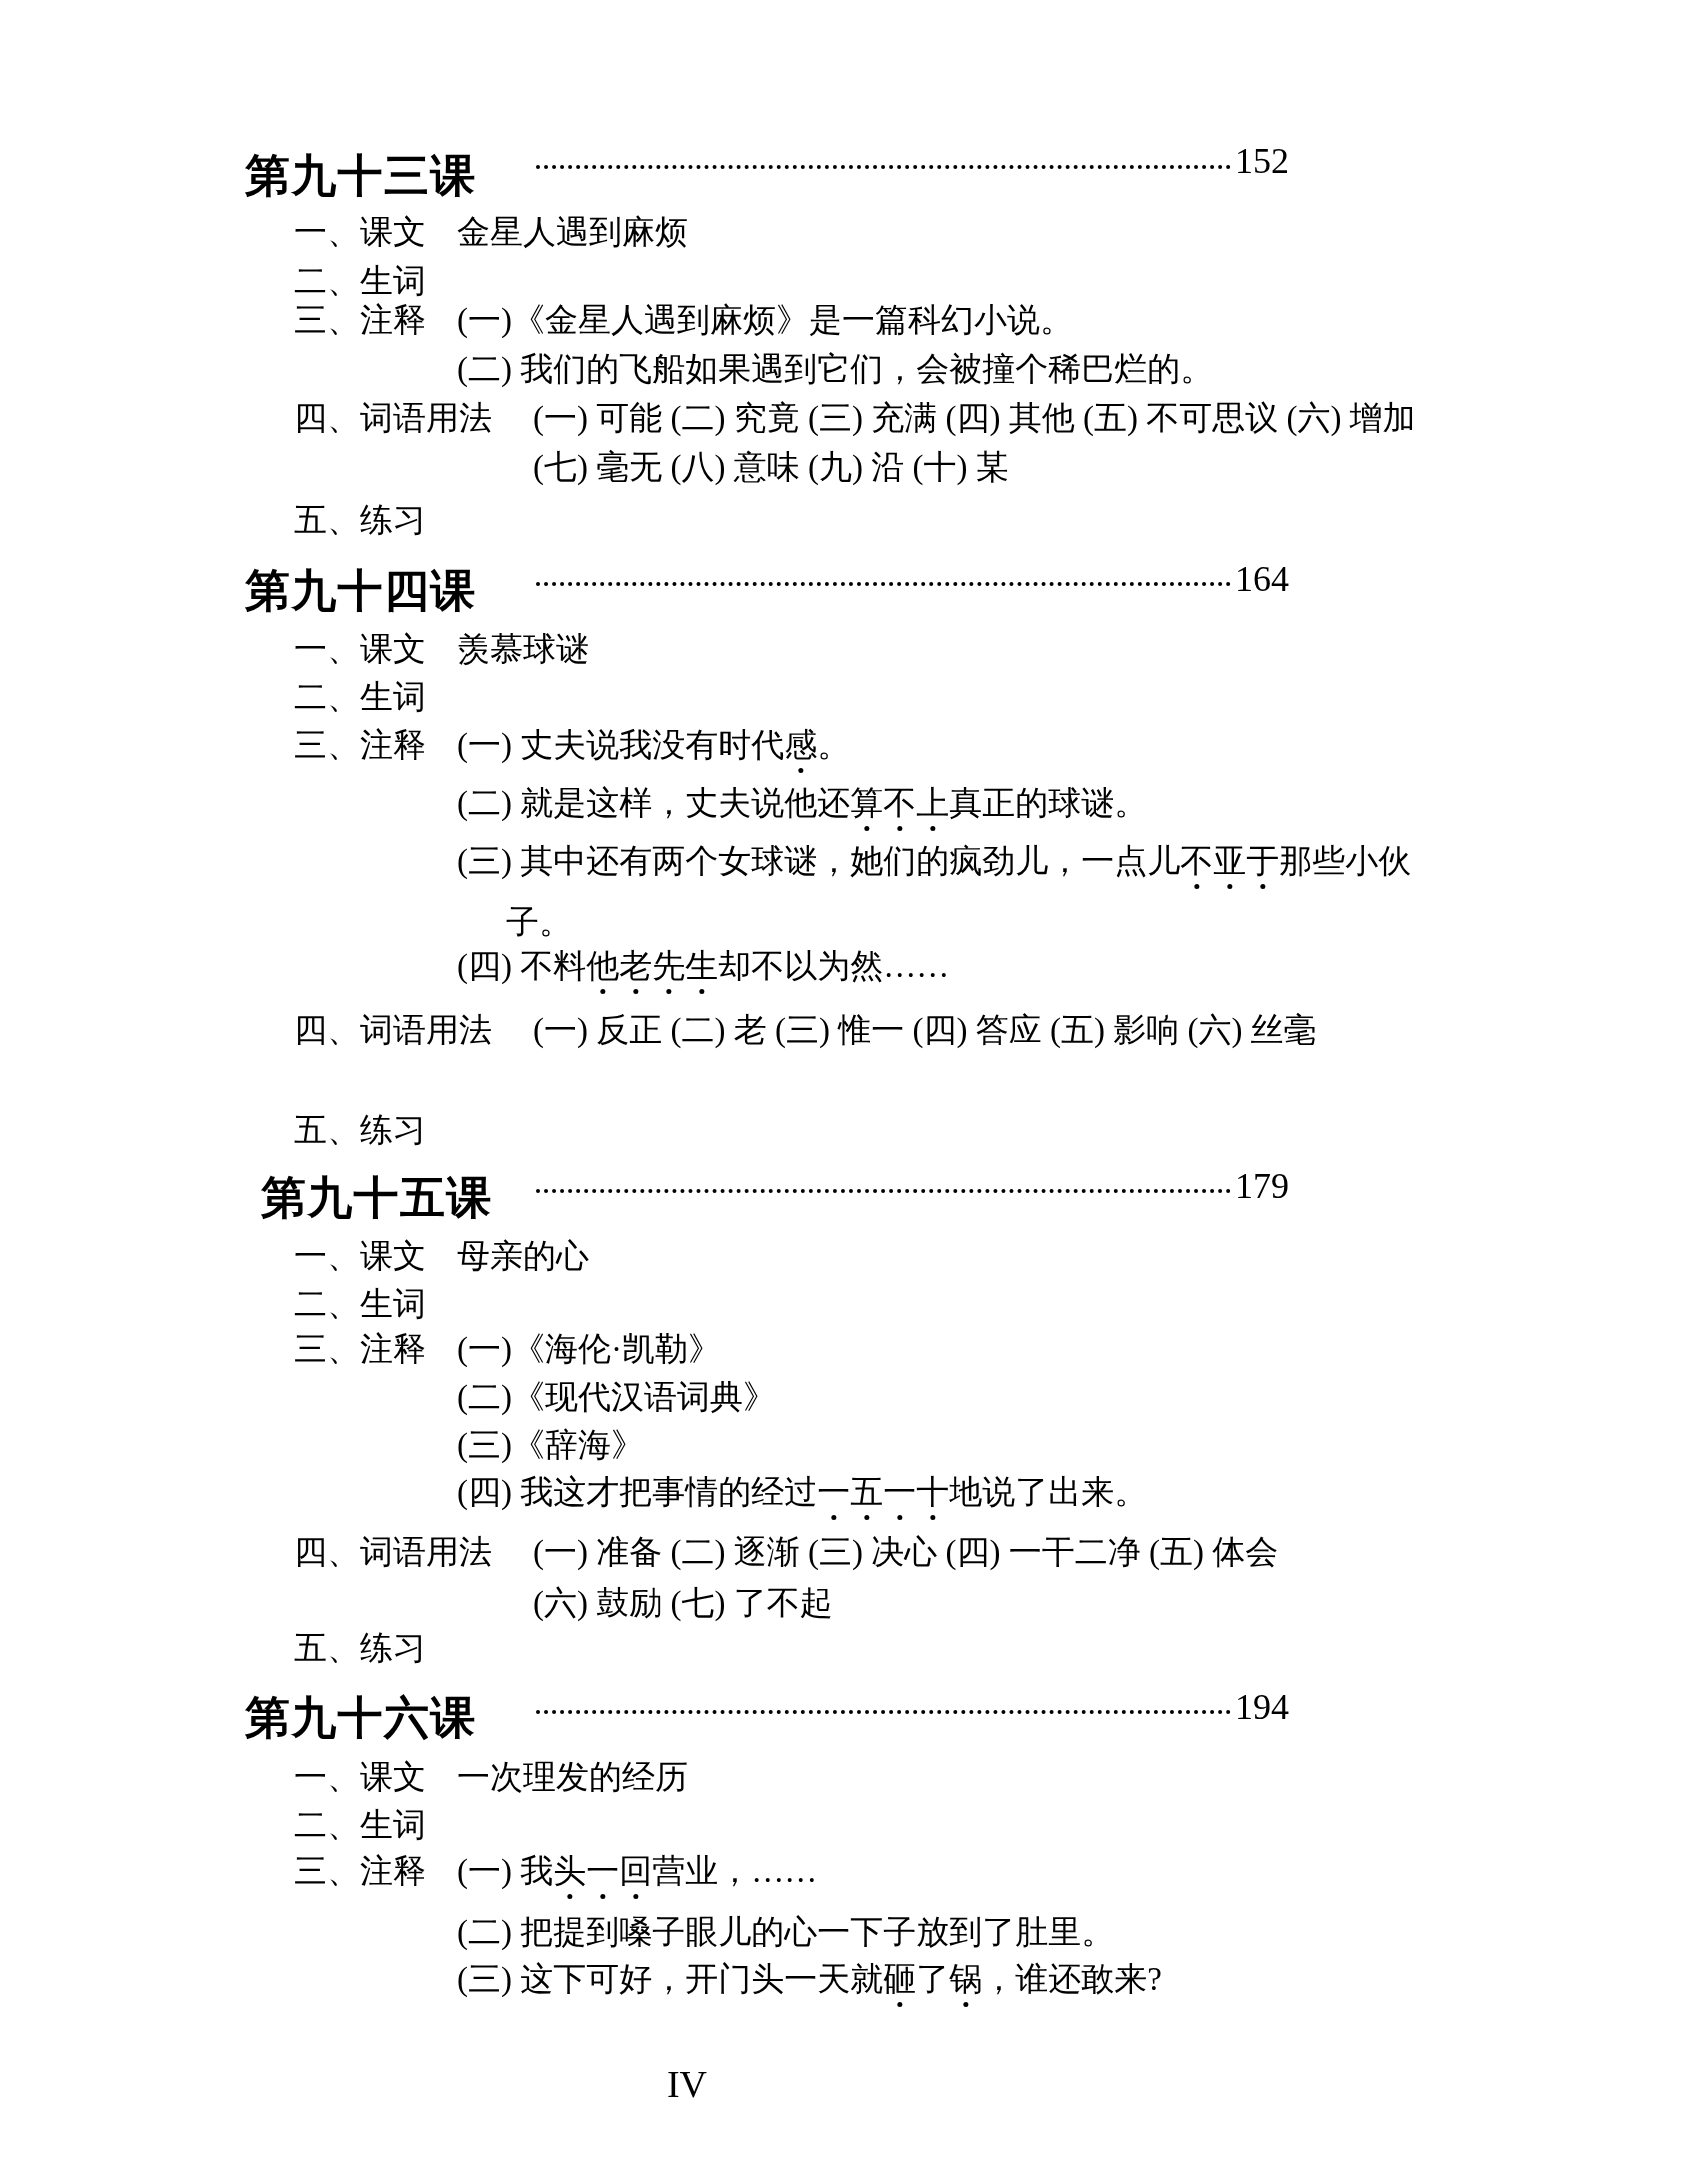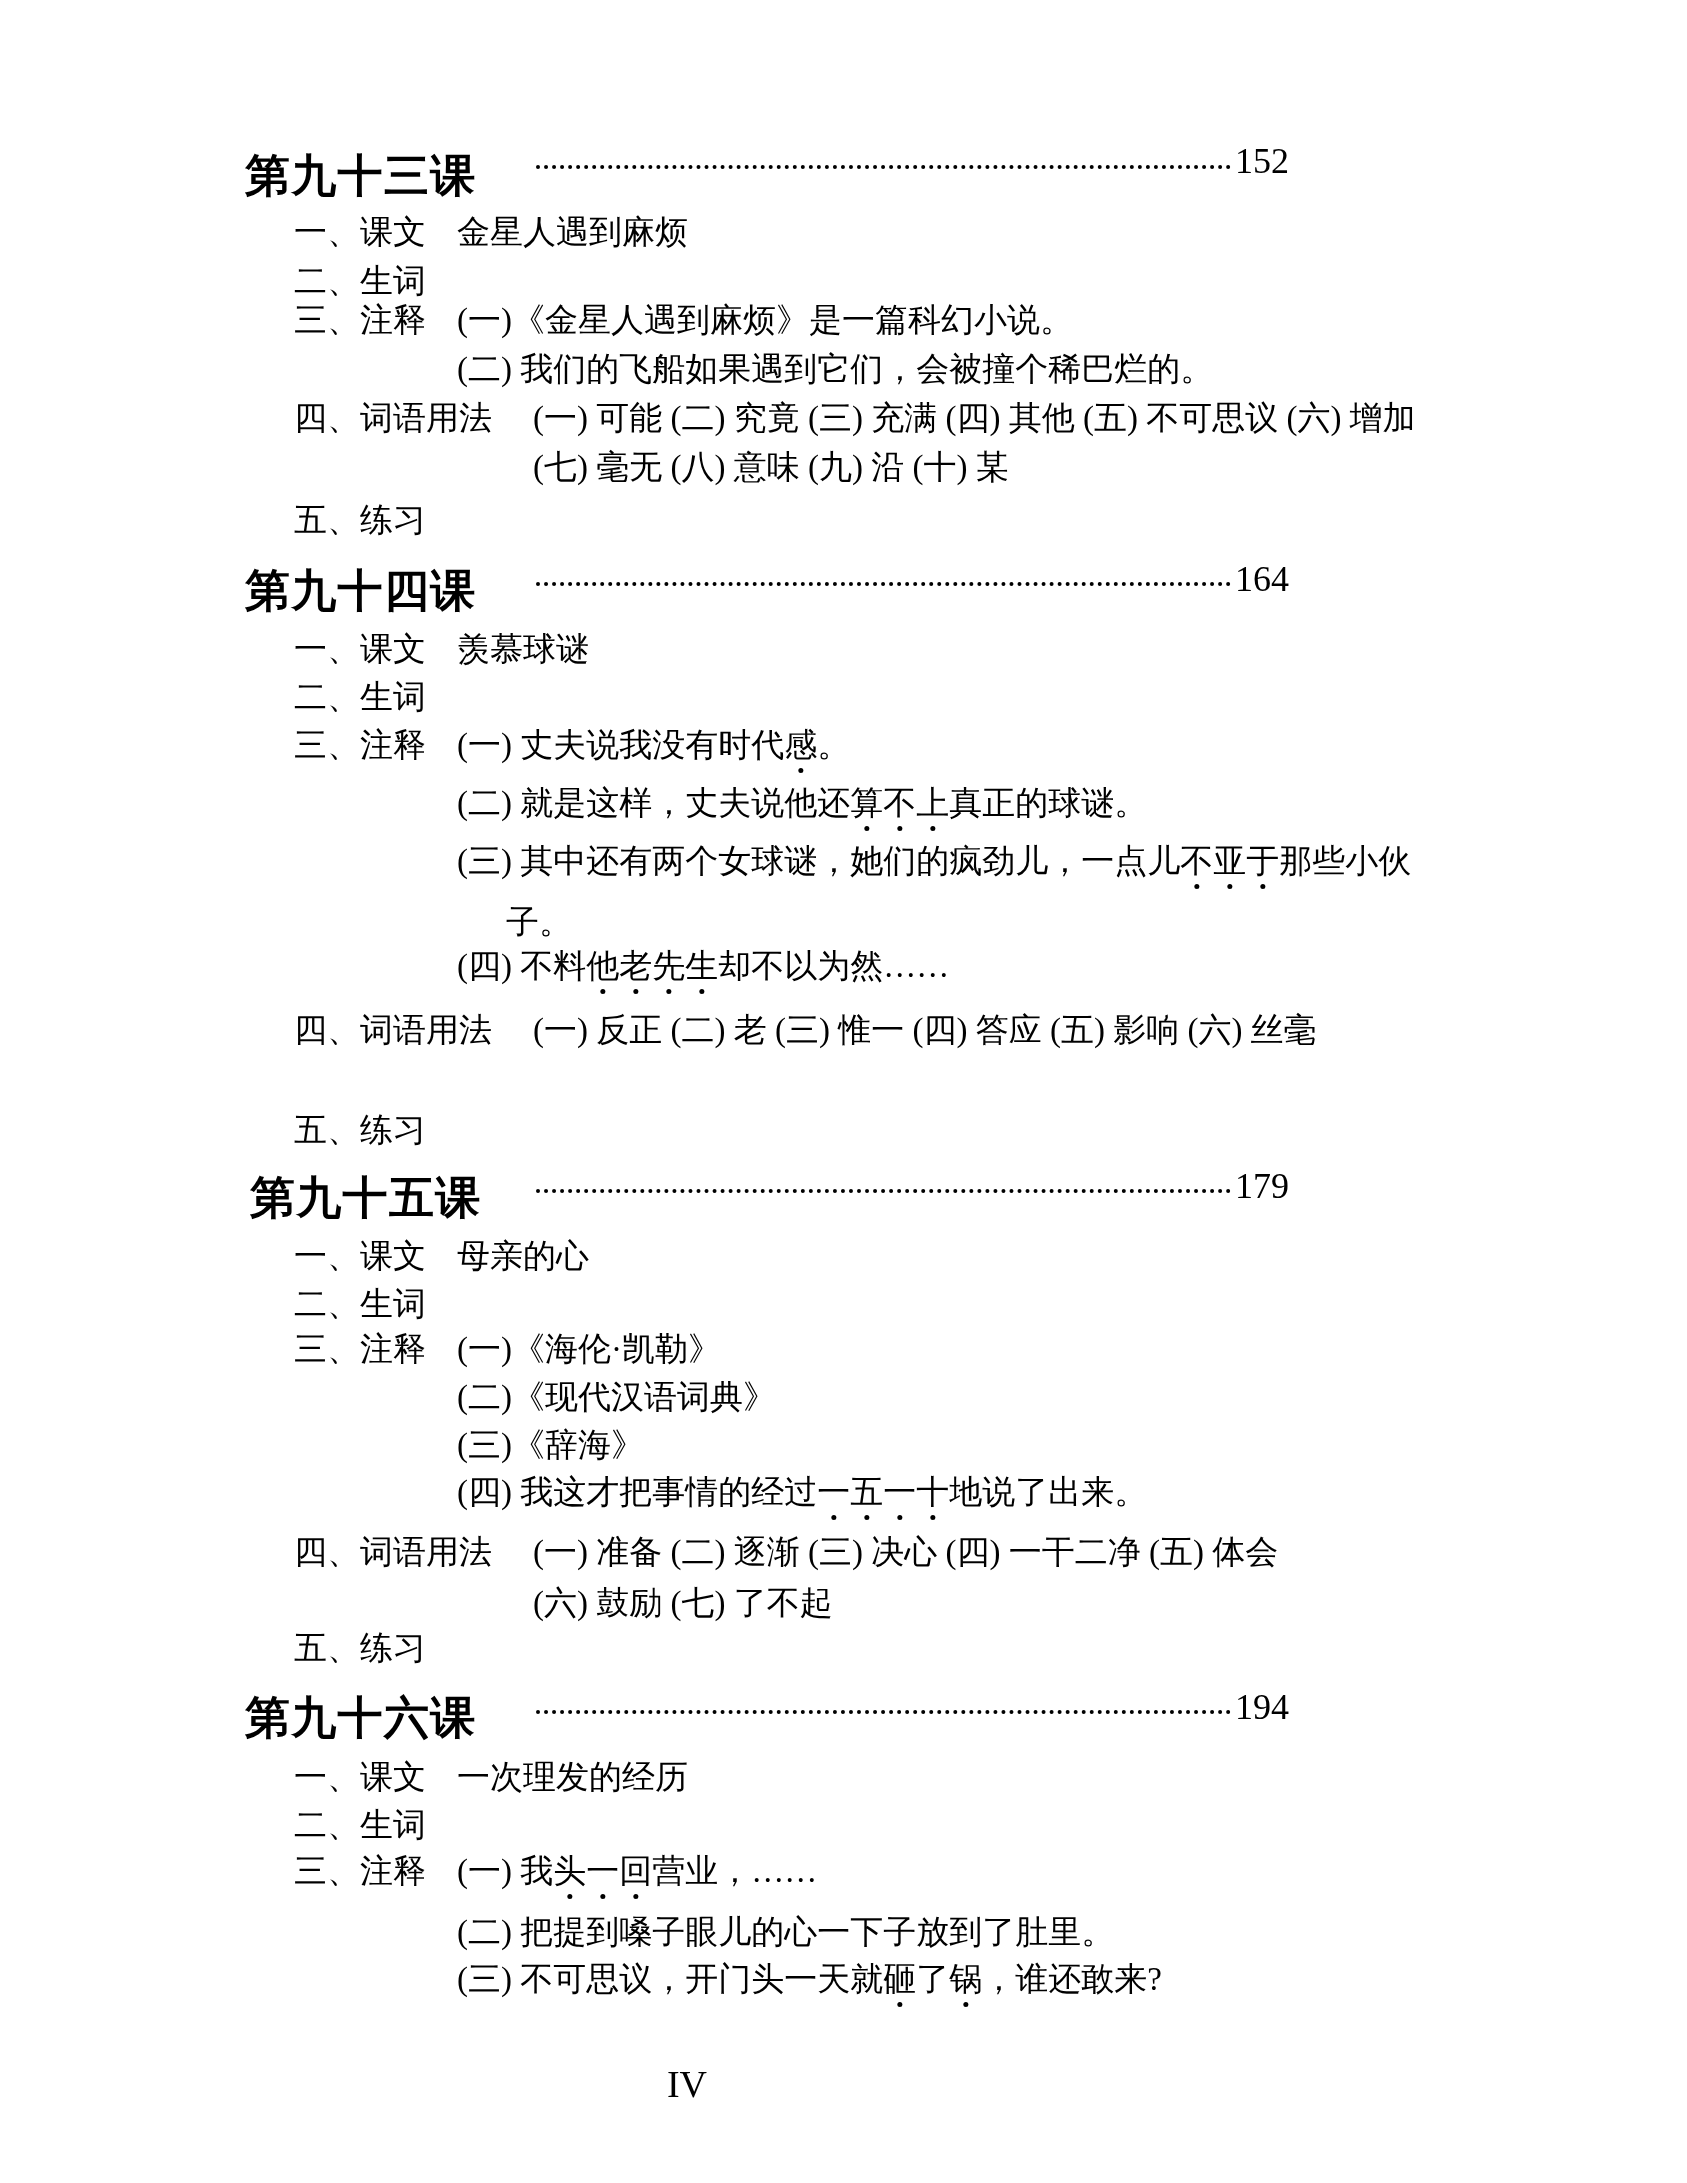--- a/index.html
+++ b/index.html
@@ -87,21 +87,21 @@
   <div class="t" style="left:294px;top:711px">三、注释</div>
   <div class="t" style="left:457px;top:711px"><span>(一) 丈夫说我没有时代</span><span><span class="dch">感</span></span><span>。</span></div>
   <div class="t" style="left:457px;top:769px"><span>(二) 就是这样，丈夫说他还</span><span><span class="dch">算</span><span class="dch">不</span><span class="dch">上</span></span><span>真正的球谜。</span></div>
   <div class="t" style="left:457px;top:827px"><span>(三) 其中还有两个女球谜，她们的疯劲儿，一点儿</span><span><span class="dch">不</span><span class="dch">亚</span><span class="dch">于</span></span><span>那些小伙</span></div>
   <div class="t" style="left:506px;top:888px"><span>子。</span></div>
   <div class="t" style="left:457px;top:932px"><span>(四) 不料</span><span><span class="dch">他</span><span class="dch">老</span><span class="dch">先</span><span class="dch">生</span></span><span>却不以为然……</span></div>
   <div class="t" style="left:294px;top:996px">四、词语用法</div>
   <div class="t" style="left:533px;top:996px">(一) 反正 (二) 老 (三) 惟一 (四) 答应 (五) 影响 (六) 丝毫</div>
   <div class="t" style="left:294px;top:1096px">五、练习</div>
 
-  <div class="t heading" style="left:250px;top:1158px">第九十五课</div>
+  <div class="t heading" style="left:261px;top:1158px">第九十五课</div>
   <div class="leader" style="left:536px;top:1189px;width:695px"></div>
   <div class="pagenum" style="left:1235px;top:1168px">179</div>
 
   <div class="t" style="left:294px;top:1222px">一、课文</div>
   <div class="t" style="left:457px;top:1222px">母亲的心</div>
   <div class="t" style="left:294px;top:1270px">二、生词</div>
   <div class="t" style="left:294px;top:1315px">三、注释</div>
   <div class="t" style="left:457px;top:1315px"><span>(一)《海伦·凯勒》</span></div>
   <div class="t" style="left:457px;top:1363px"><span>(二)《现代汉语词典》</span></div>
   <div class="t" style="left:457px;top:1411px"><span>(三)《辞海》</span></div>
@@ -114,18 +114,18 @@
   <div class="t heading" style="left:245px;top:1678px">第九十六课</div>
   <div class="leader" style="left:536px;top:1710px;width:695px"></div>
   <div class="pagenum" style="left:1235px;top:1689px">194</div>
 
   <div class="t" style="left:294px;top:1743px">一、课文</div>
   <div class="t" style="left:457px;top:1743px">一次理发的经历</div>
   <div class="t" style="left:294px;top:1791px">二、生词</div>
   <div class="t" style="left:294px;top:1837px">三、注释</div>
   <div class="t" style="left:457px;top:1837px"><span>(一) 我</span><span><span class="dch">头</span><span class="dch">一</span><span class="dch">回</span></span><span>营业，……</span></div>
   <div class="t" style="left:457px;top:1898px"><span>(二) 把提到嗓子眼儿的心一下子放到了肚里。</span></div>
-  <div class="t" style="left:457px;top:1945px"><span>(三) 不可思议，开门头一天就</span><span><span class="dch">砸</span></span><span>了</span><span><span class="dch">锅</span></span><span>，谁还敢来?</span></div>
+  <div class="t" style="left:457px;top:1945px"><span>(三) 这下可好，开门头一天就</span><span><span class="dch">砸</span></span><span>了</span><span><span class="dch">锅</span></span><span>，谁还敢来?</span></div>
 
   <div class="footer" style="top:2065px">IV</div>
 
 </div>
 
 
 </body></html>

